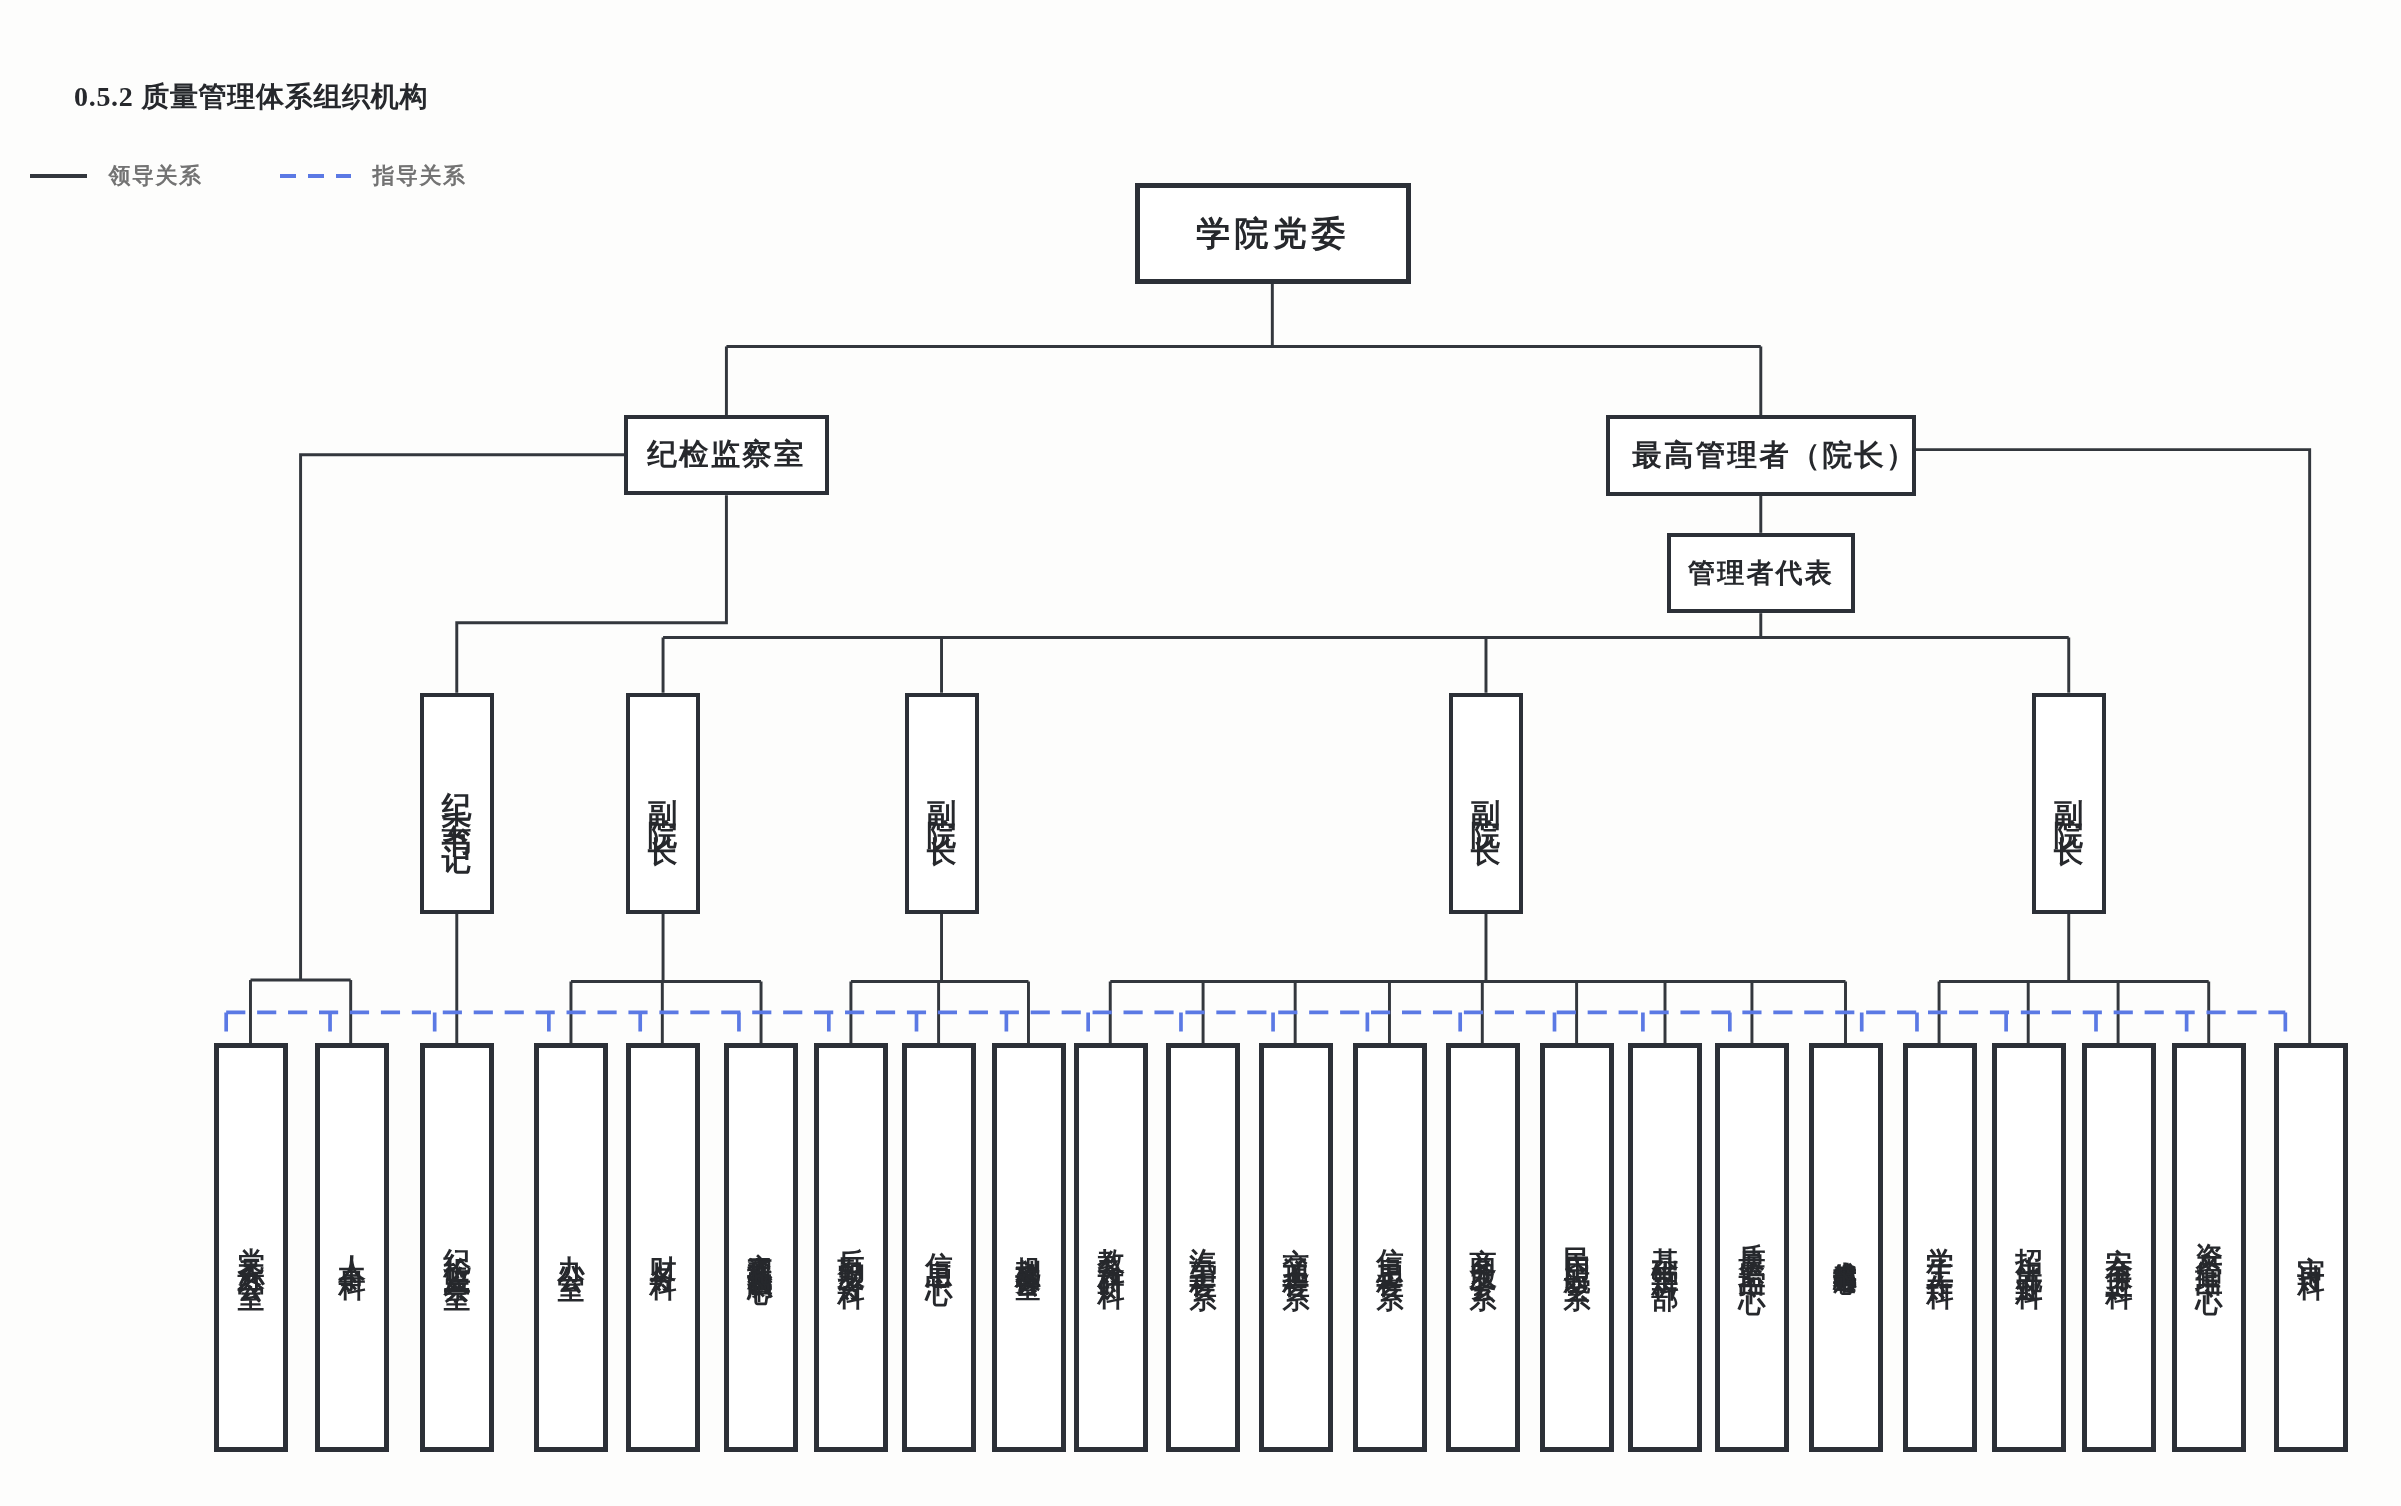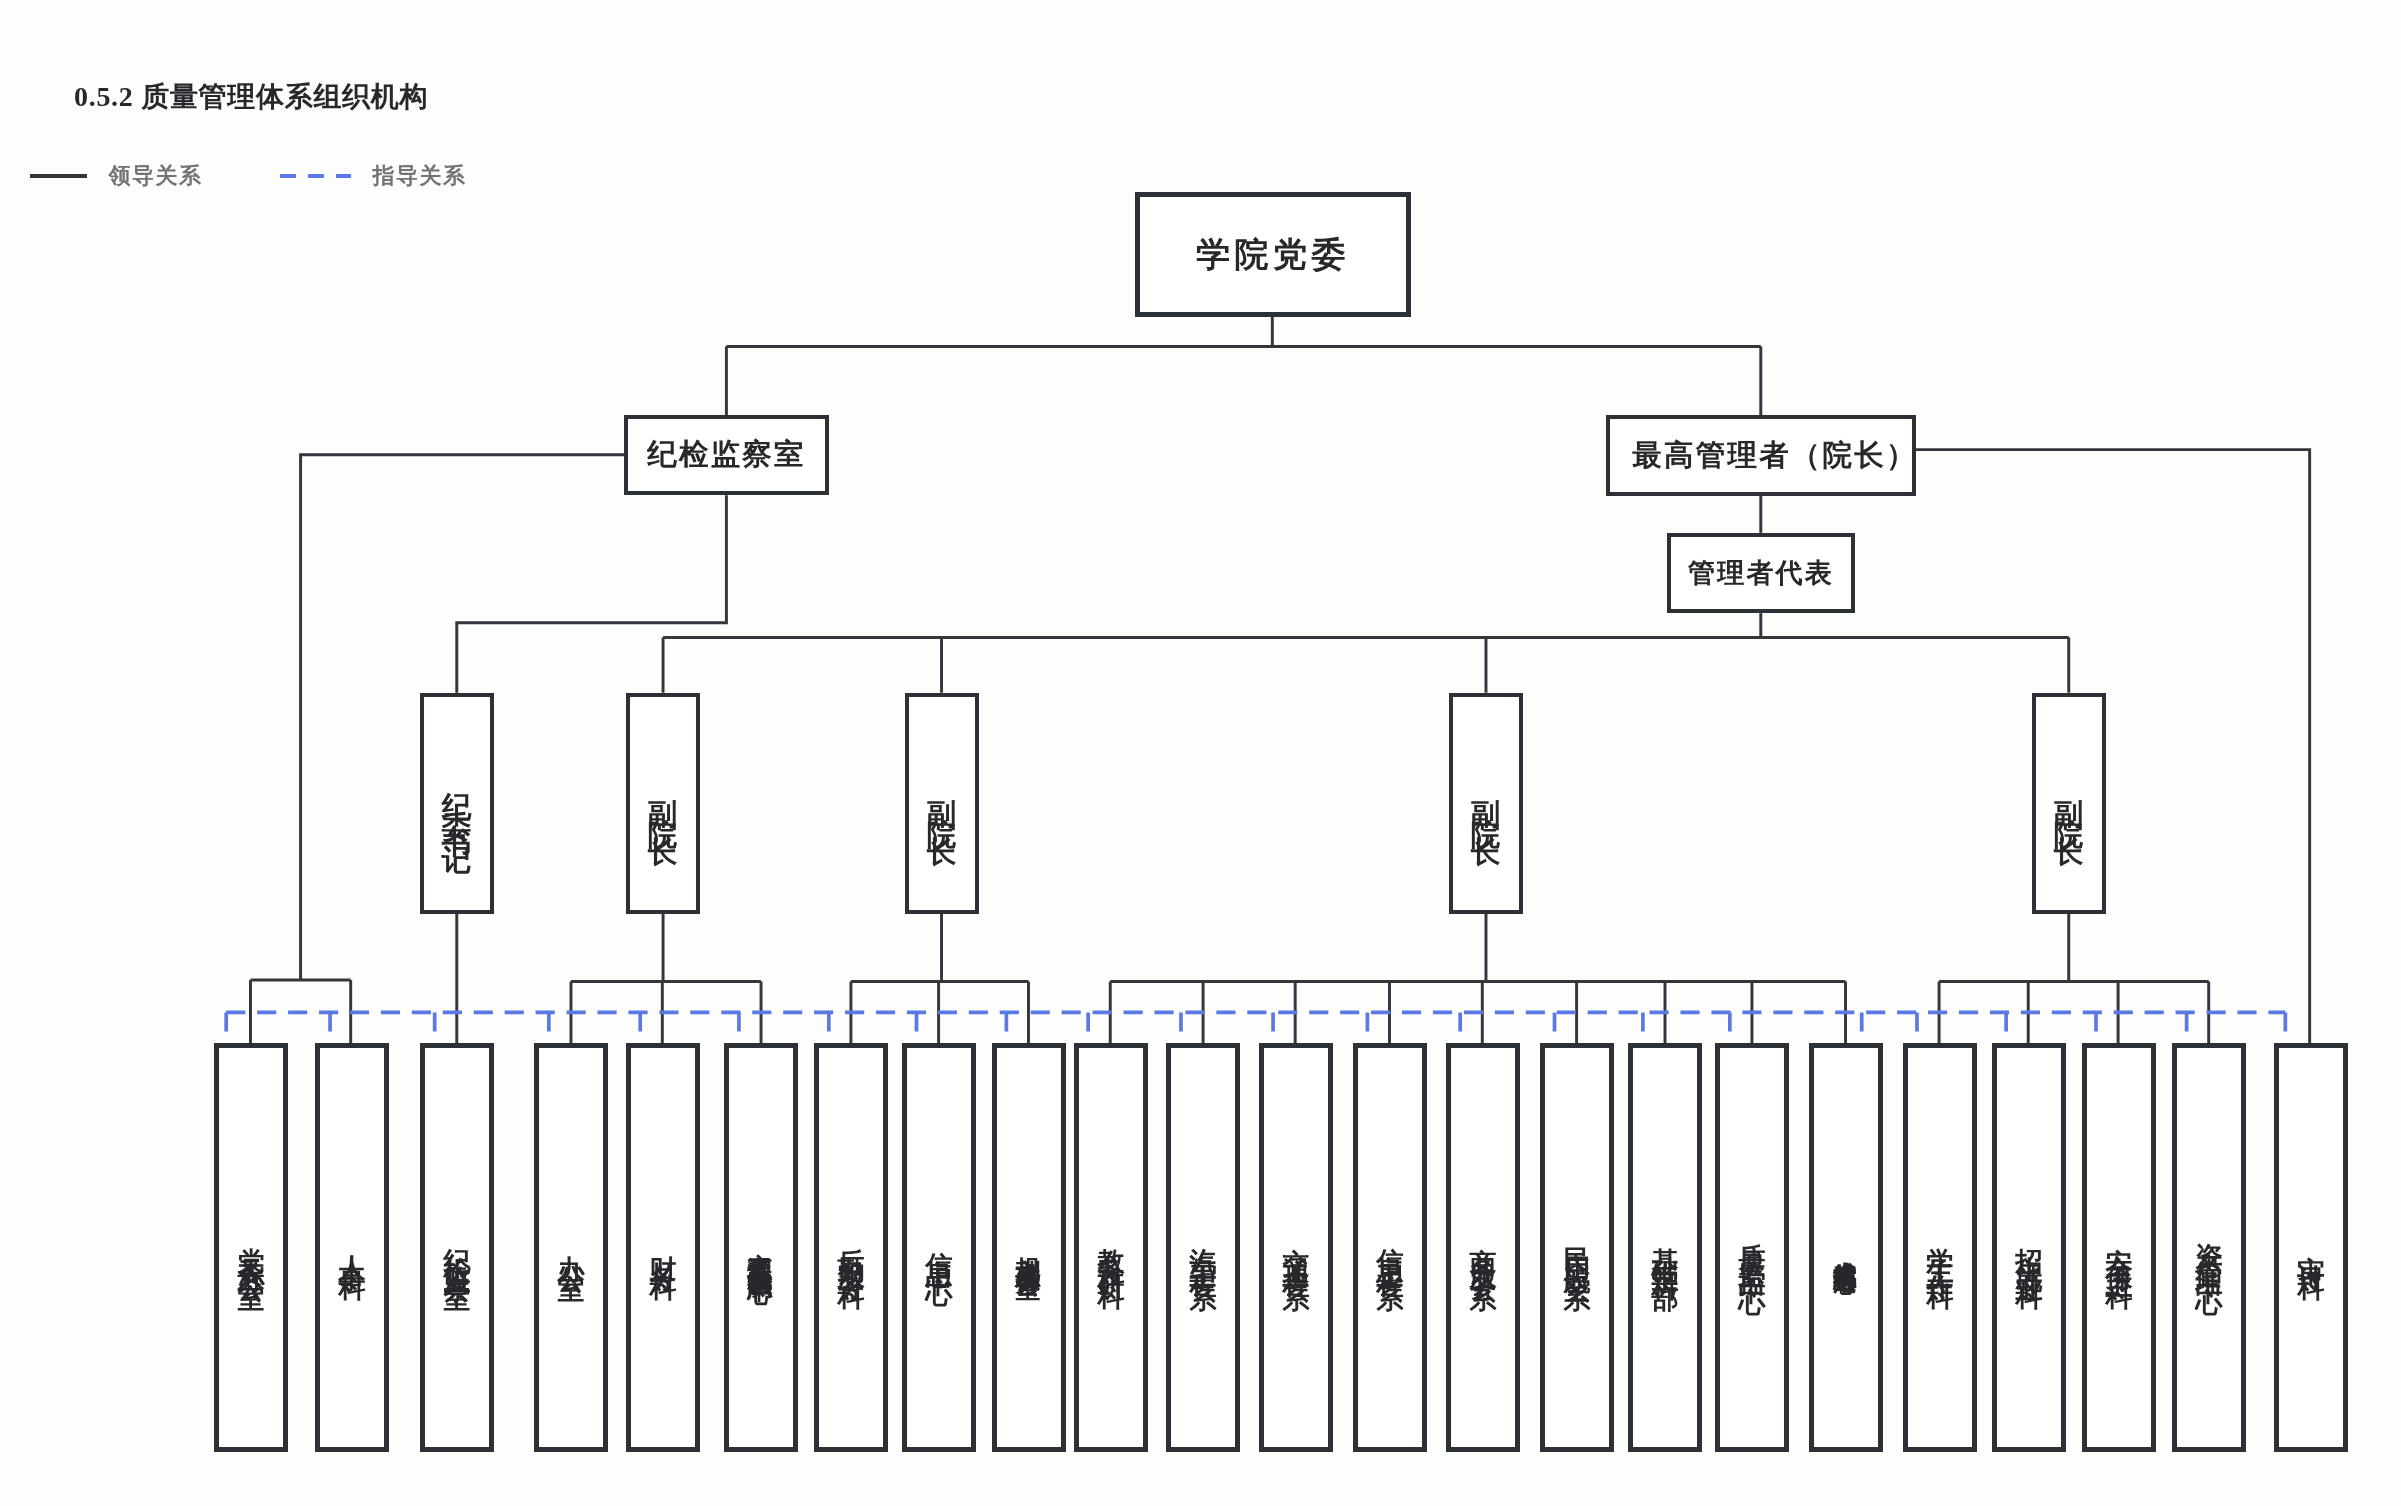--- a/index.html
+++ b/index.html
@@ -84,21 +84,21 @@
 
   <h1 class="page-title">0.5.2 质量管理体系组织机构</h1>
 
   <div class="legend">
     <span class="key solid"></span>
     <span class="key-label">领导关系</span>
     <span class="key dashed"></span>
     <span class="key-label">指导关系</span>
   </div>
 
-  <div class="box root" style="left:1135px;top:192px;width:276px;height:125px;font-family:Liberation Mono, monospace;">
+  <div class="box root" style="left:1135px;top:183px;width:276px;height:101px;font-family:Liberation Mono, monospace;">
     <span>学院党委</span>
   </div>
 
   <div class="box lvl2" style="left:624px;top:415px;width:205px;height:80px;">
     <span>纪检监察室</span>
   </div>
   <div class="box lvl2" style="left:1606px;top:415px;width:310px;height:81px;padding-left:28px;">
     <span>最高管理者（院长）</span>
   </div>
 

